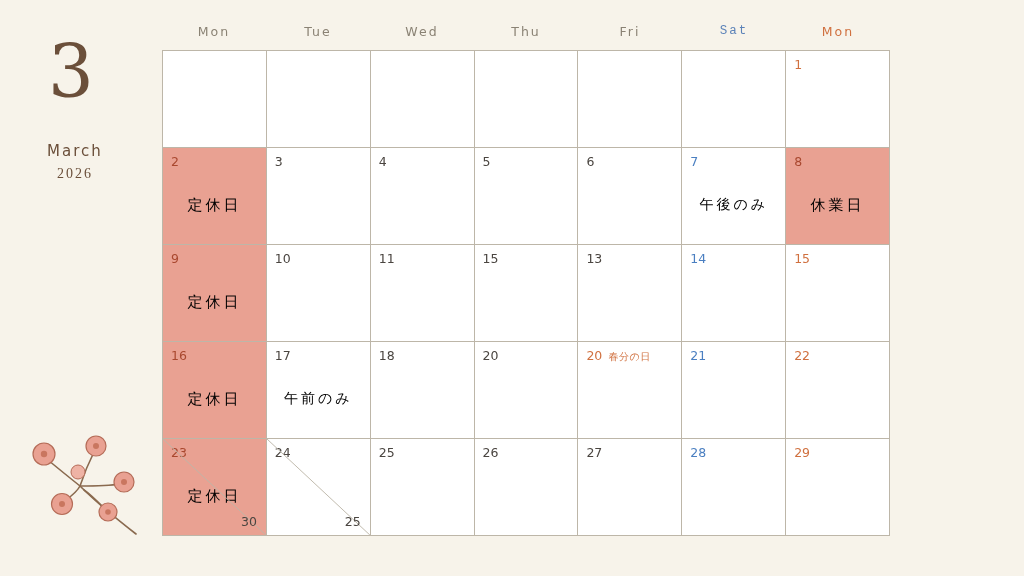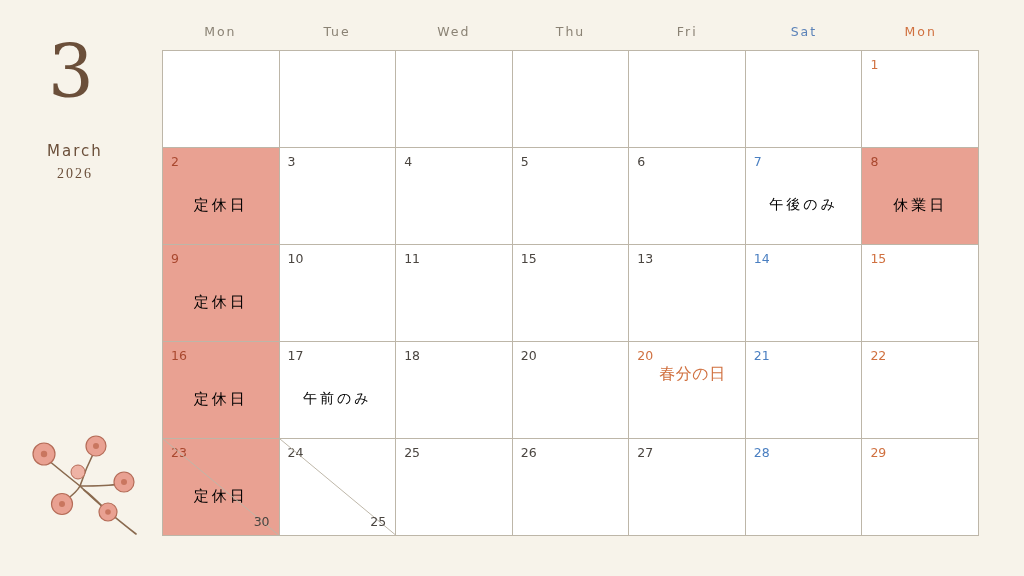--- a/index.html
+++ b/index.html
@@ -56,34 +56,34 @@
     top: 408px;
     width: 130px;
     height: 130px;
   }
 
   
   #calendar {
     position: absolute;
     left: 162px;
     top: 24px;
-    width: 817px;
+    width: 728px;
   }
   #weekday-row {
     display: grid;
     grid-template-columns: repeat(7, 1fr);
     height: 26px;
   }
   .weekday {
     text-align: center;
     font-size: 12.5px;
     letter-spacing: 2px;
     color: #8a8274;
   }
-  .weekday.sat { color: #5b82b8; }
+  .weekday.sat { color: #5b82b8; font-family: Liberation Mono, monospace; }
   .weekday.sun { color: #d0703f; }
 
   #weeks {
     border-top: 1px solid #bdb6a8;
     border-left: 1px solid #bdb6a8;
   }
   .week-row {
     display: grid;
     grid-template-columns: repeat(7, 1fr);
   }
@@ -104,22 +104,22 @@
     top: 6px;
     font-size: 12.5px;
     color: #4a4540;
   }
   .day-number.sat { color: #4a7fc1; }
   .day-number.sun { color: #d0703f; }
   .day-number.onred { color: #a9482f; }
   .day-note {
     position: absolute;
     left: 30px;
-    top: 22px;
-    font-size: 16px;
+    top: 8px;
+    font-size: 10px;
     color: #d0703f;
     letter-spacing: 0.5px;
   }
   .day-event {
     position: absolute;
     left: 0;
     right: 0;
     top: 48px;
     text-align: center;
     font-size: 15px;

